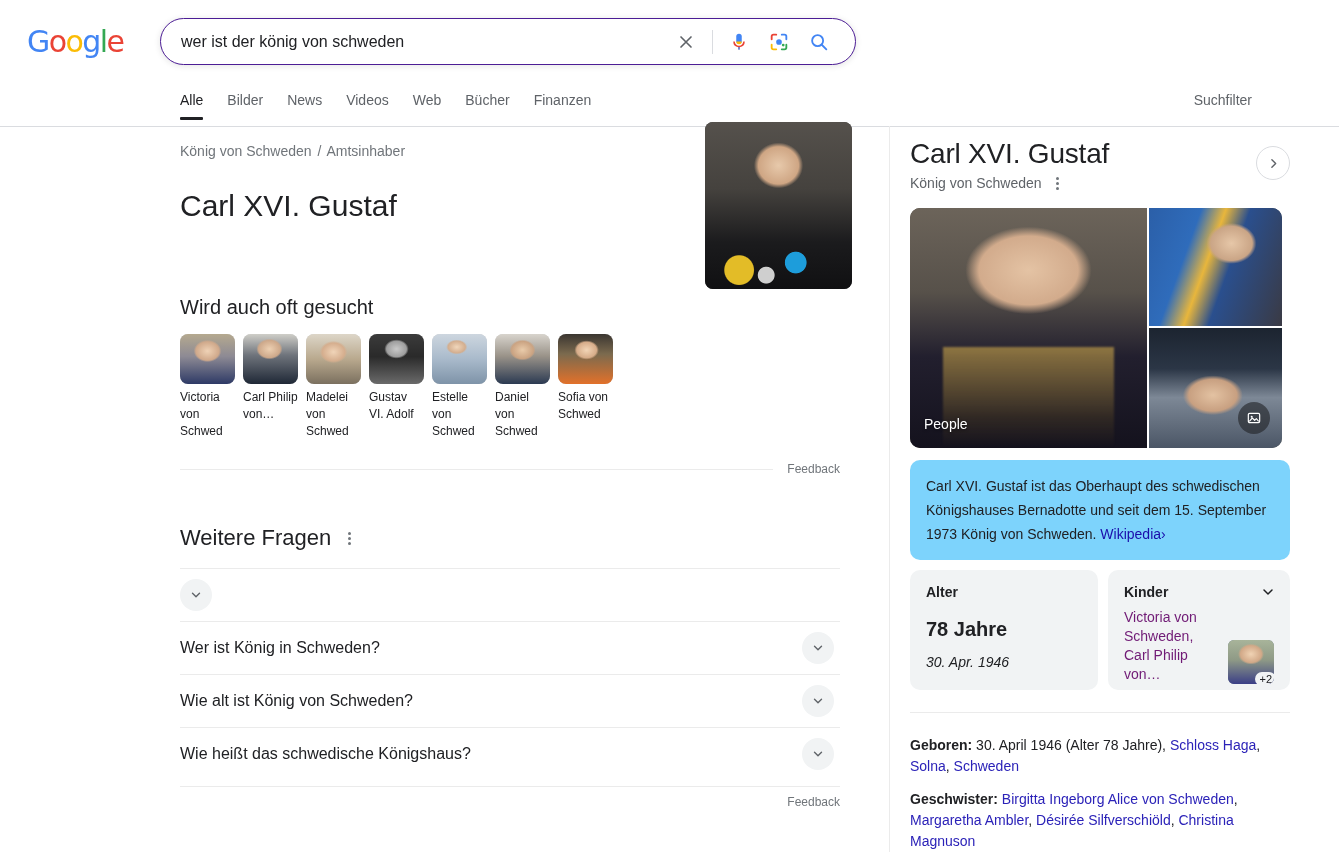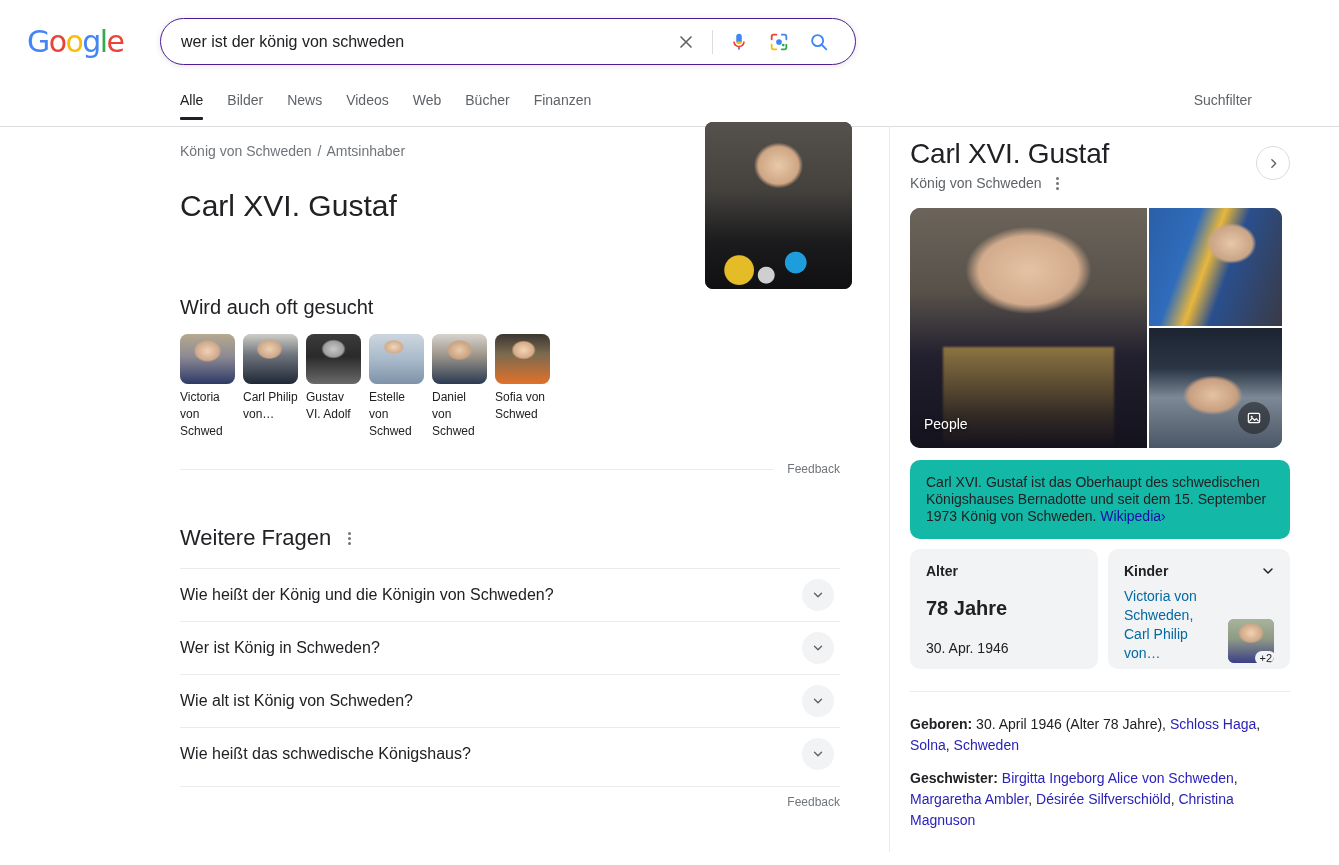--- a/index.html
+++ b/index.html
@@ -161,38 +161,38 @@
     text-shadow: 0 1px 3px rgba(0,0,0,.6); pointer-events:none;
   }
   .img-pill {
     position:absolute; right: 12px; bottom: 14px;
     width: 32px; height: 32px; border-radius:50%;
     background: rgba(32,33,36,.6);
     display:flex; align-items:center; justify-content:center; cursor:pointer;
   }
 
   .kp-desc {
-    margin-top: 12px; background:#14b8a6; border-radius: 10px;
-    padding: 14px 16px; font-size: 14px; color:#202124; line-height: 17px;
+    margin-top: 12px; background:#7dd3fc; border-radius: 10px;
+    padding: 14px 16px; font-size: 14px; color:#202124; line-height: 24px;
   }
   .kp-desc a { color:#1a0dab; text-decoration:none; }
 
   .kp-cards { display:flex; gap: 10px; margin-top: 10px; }
   .kp-card {
     background:#f1f3f4; border-radius: 10px; padding: 14px 16px;
     position:relative;
   }
   .kp-card.alter { width: 193px; height: 120px; }
   .kp-card.kinder { width: 182px; height: 120px; }
   .kp-card-label { font-size: 14px; color:#202124; font-weight:700; }
   .kp-big { font-size: 20px; color:#202124; font-weight:700; margin-top: 18px; }
-  .kp-small { font-size: 14px; color:#202124; margin-top: 20px; }
+  .kp-small { font-size: 14px; color:#202124; margin-top: 13px; font-style: italic; }
   .kinder-chev { position:absolute; right: 14px; top: 14px; cursor:pointer; }
   .kinder-body { display:flex; align-items:flex-end; gap:6px; margin-top:8px; }
-  .kinder-text { font-size: 14px; color:#0369a1; line-height: 19px; width: 104px; }
+  .kinder-text { font-size: 14px; color:#701a75; line-height: 19px; width: 104px; }
   .kinder-thumb {
     position:relative; width: 46px; height: 44px; border-radius:6px;
     overflow:hidden; background:#6d7f8f; flex:none;
   }
   .kinder-plus {
     position:absolute; right:-2px; bottom:-2px;
     background:#f1f3f4; color:#202124; font-size:11px;
     padding: 1px 4px; border-radius: 8px;
   }
 
@@ -339,20 +339,26 @@
         <div class="chip-label">Victoria von Schwed</div>
       </div>
       <div class="chip">
         <div class="chip-img">
             <div class="ph ph-p6"></div>
           </div>
         <div class="chip-label">Carl Philip von…</div>
       </div>
       <div class="chip">
         <div class="chip-img">
+            <div class="ph ph-p3"></div>
+          </div>
+        <div class="chip-label">Madelei von Schwed</div>
+      </div>
+      <div class="chip">
+        <div class="chip-img">
             <div class="ph ph-p4"></div>
           </div>
         <div class="chip-label">Gustav VI. Adolf</div>
       </div>
       <div class="chip">
         <div class="chip-img">
             <div class="ph ph-p5"></div>
           </div>
         <div class="chip-label">Estelle von Schwed</div>
       </div>
@@ -379,21 +385,20 @@
       <div class="paa-title">Weitere Fragen</div>
       <div class="kebab">
           <i></i>
           <i></i>
           <i></i>
         </div>
     </div>
 
     <div class="paa-list">
       <div class="paa-item">
-        <div class="paa-q">Wie heißt der König und die Königin von Schweden?</div>
         <div class="chev-btn">
           <svg width="14" height="14" viewBox="0 0 24 24">
             <path d="M6 9l6 6 6-6" stroke="#5f6368" stroke-width="2.4" fill="none" stroke-linecap="round" stroke-linejoin="round"></path>
           </svg>
         </div>
       </div>
       <div class="paa-item">
         <div class="paa-q">Wer ist König in Schweden?</div>
         <div class="chev-btn">
           <svg width="14" height="14" viewBox="0 0 24 24">

